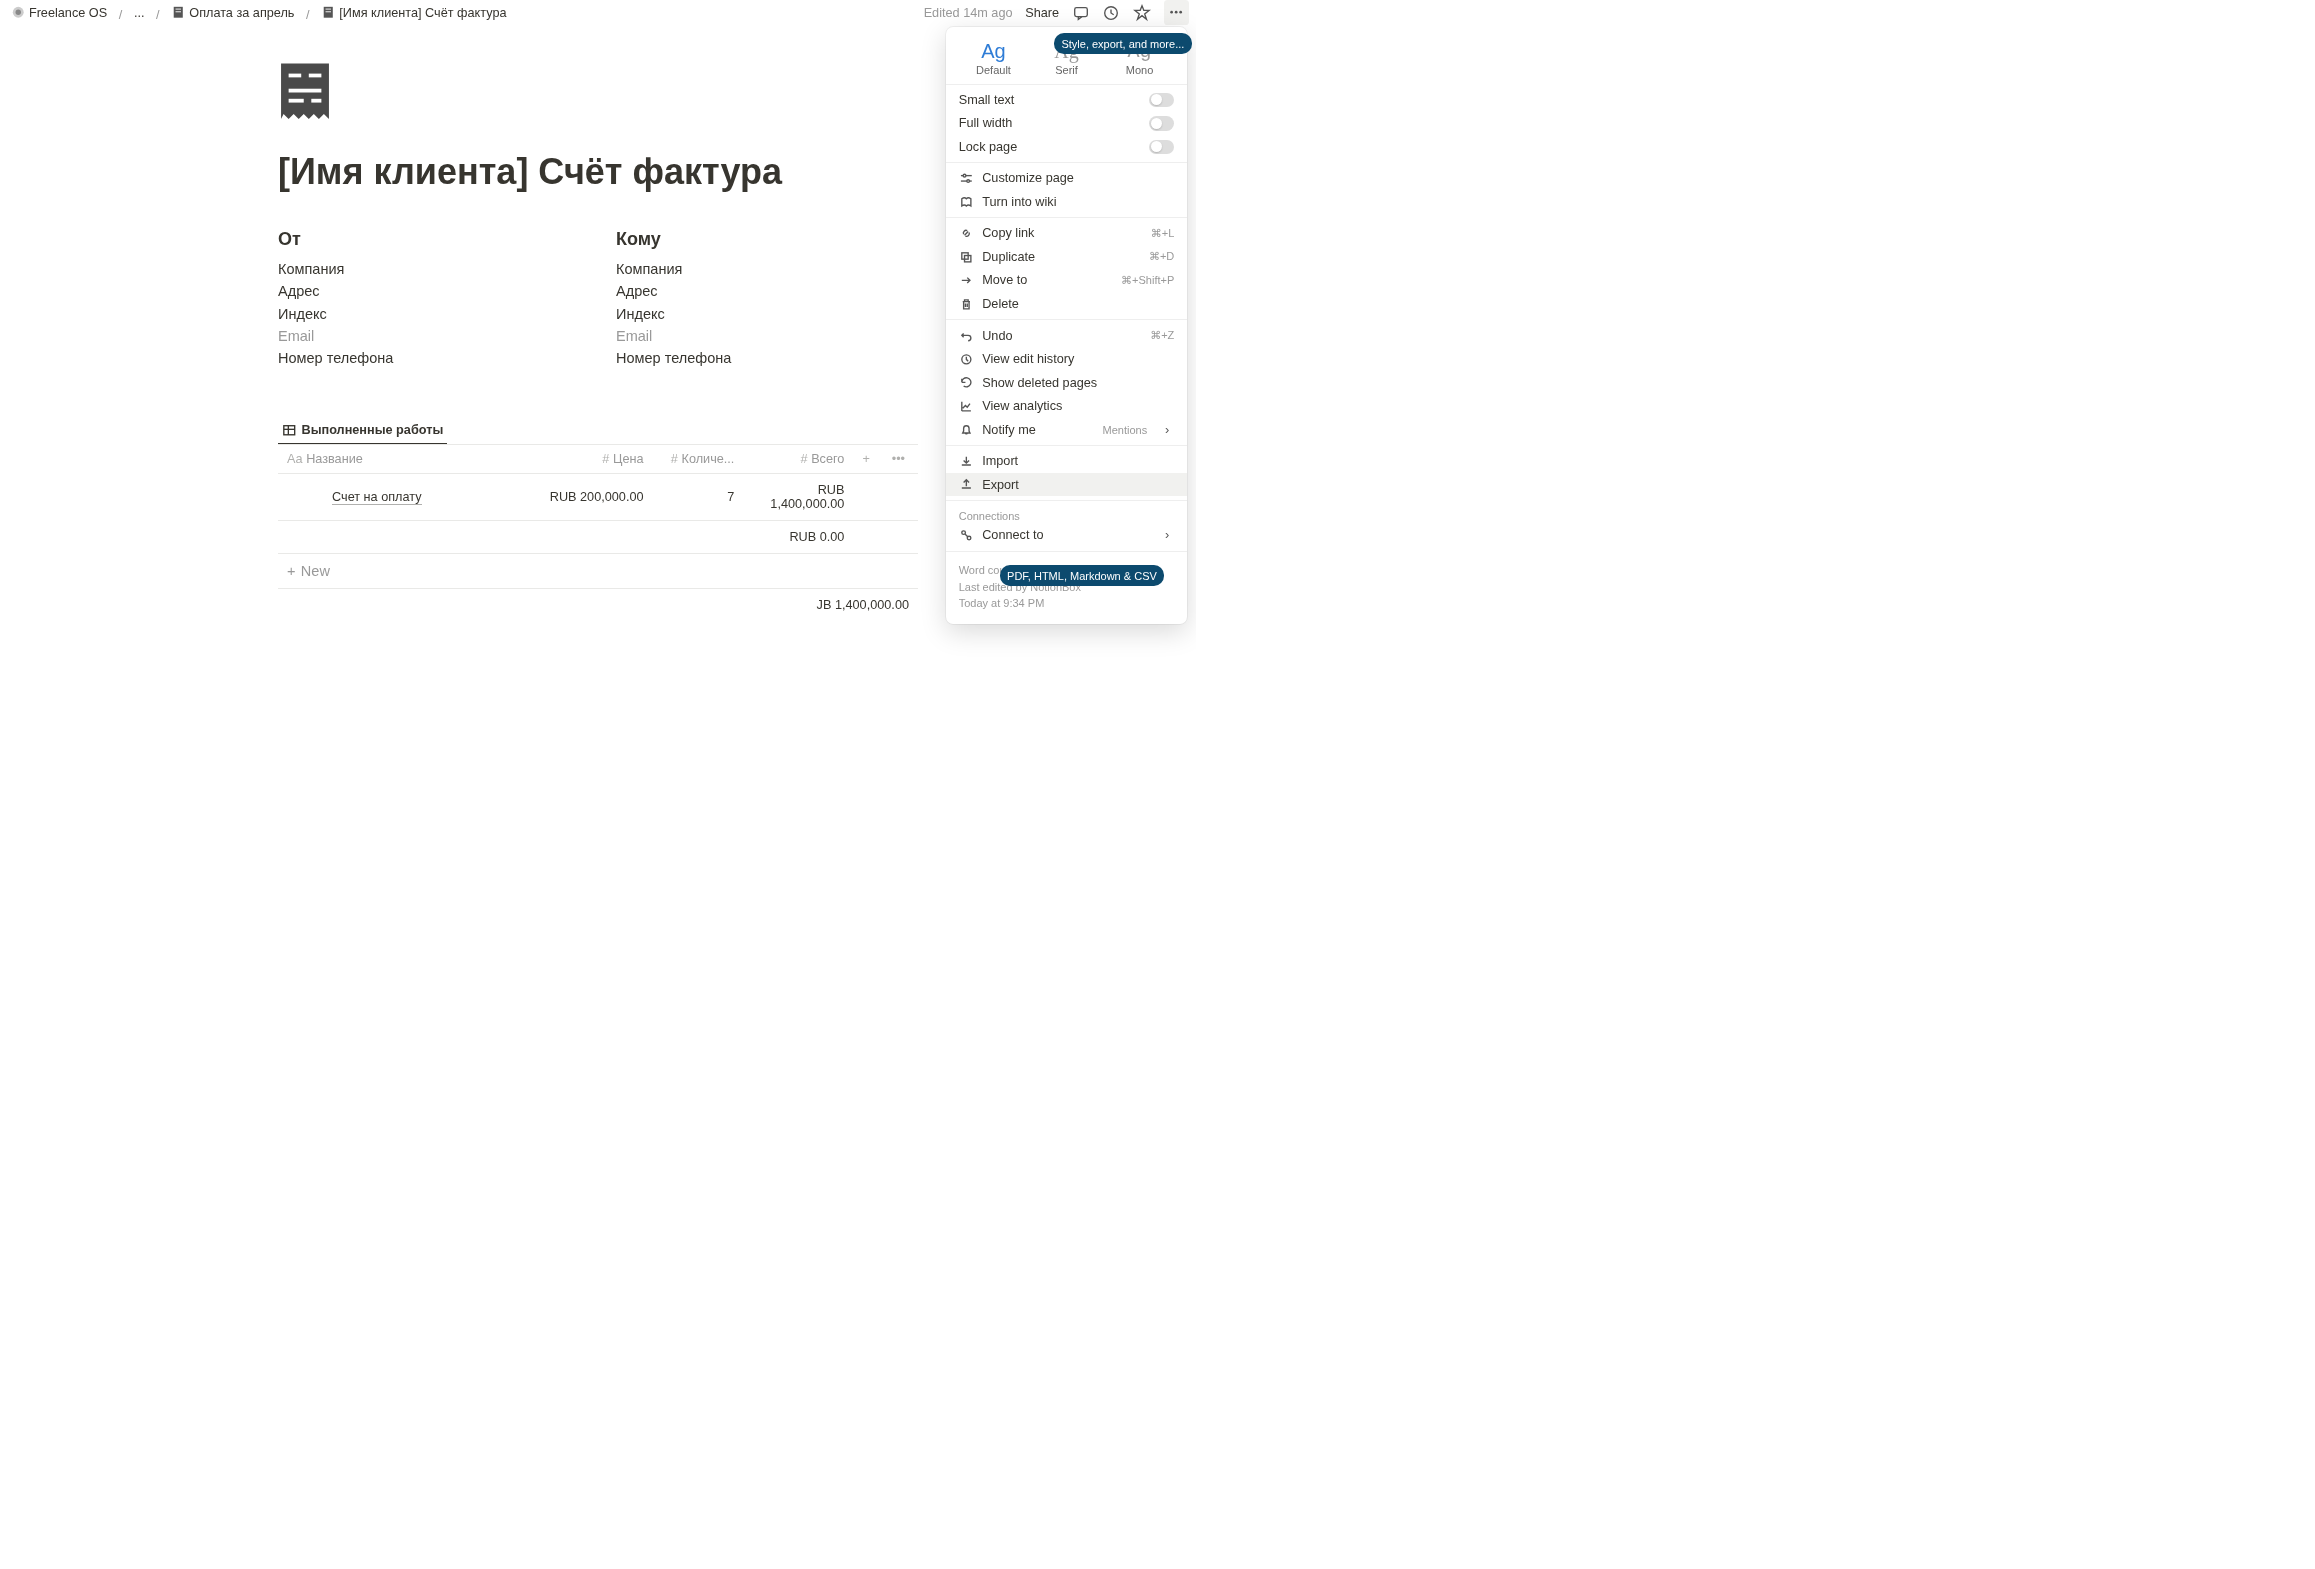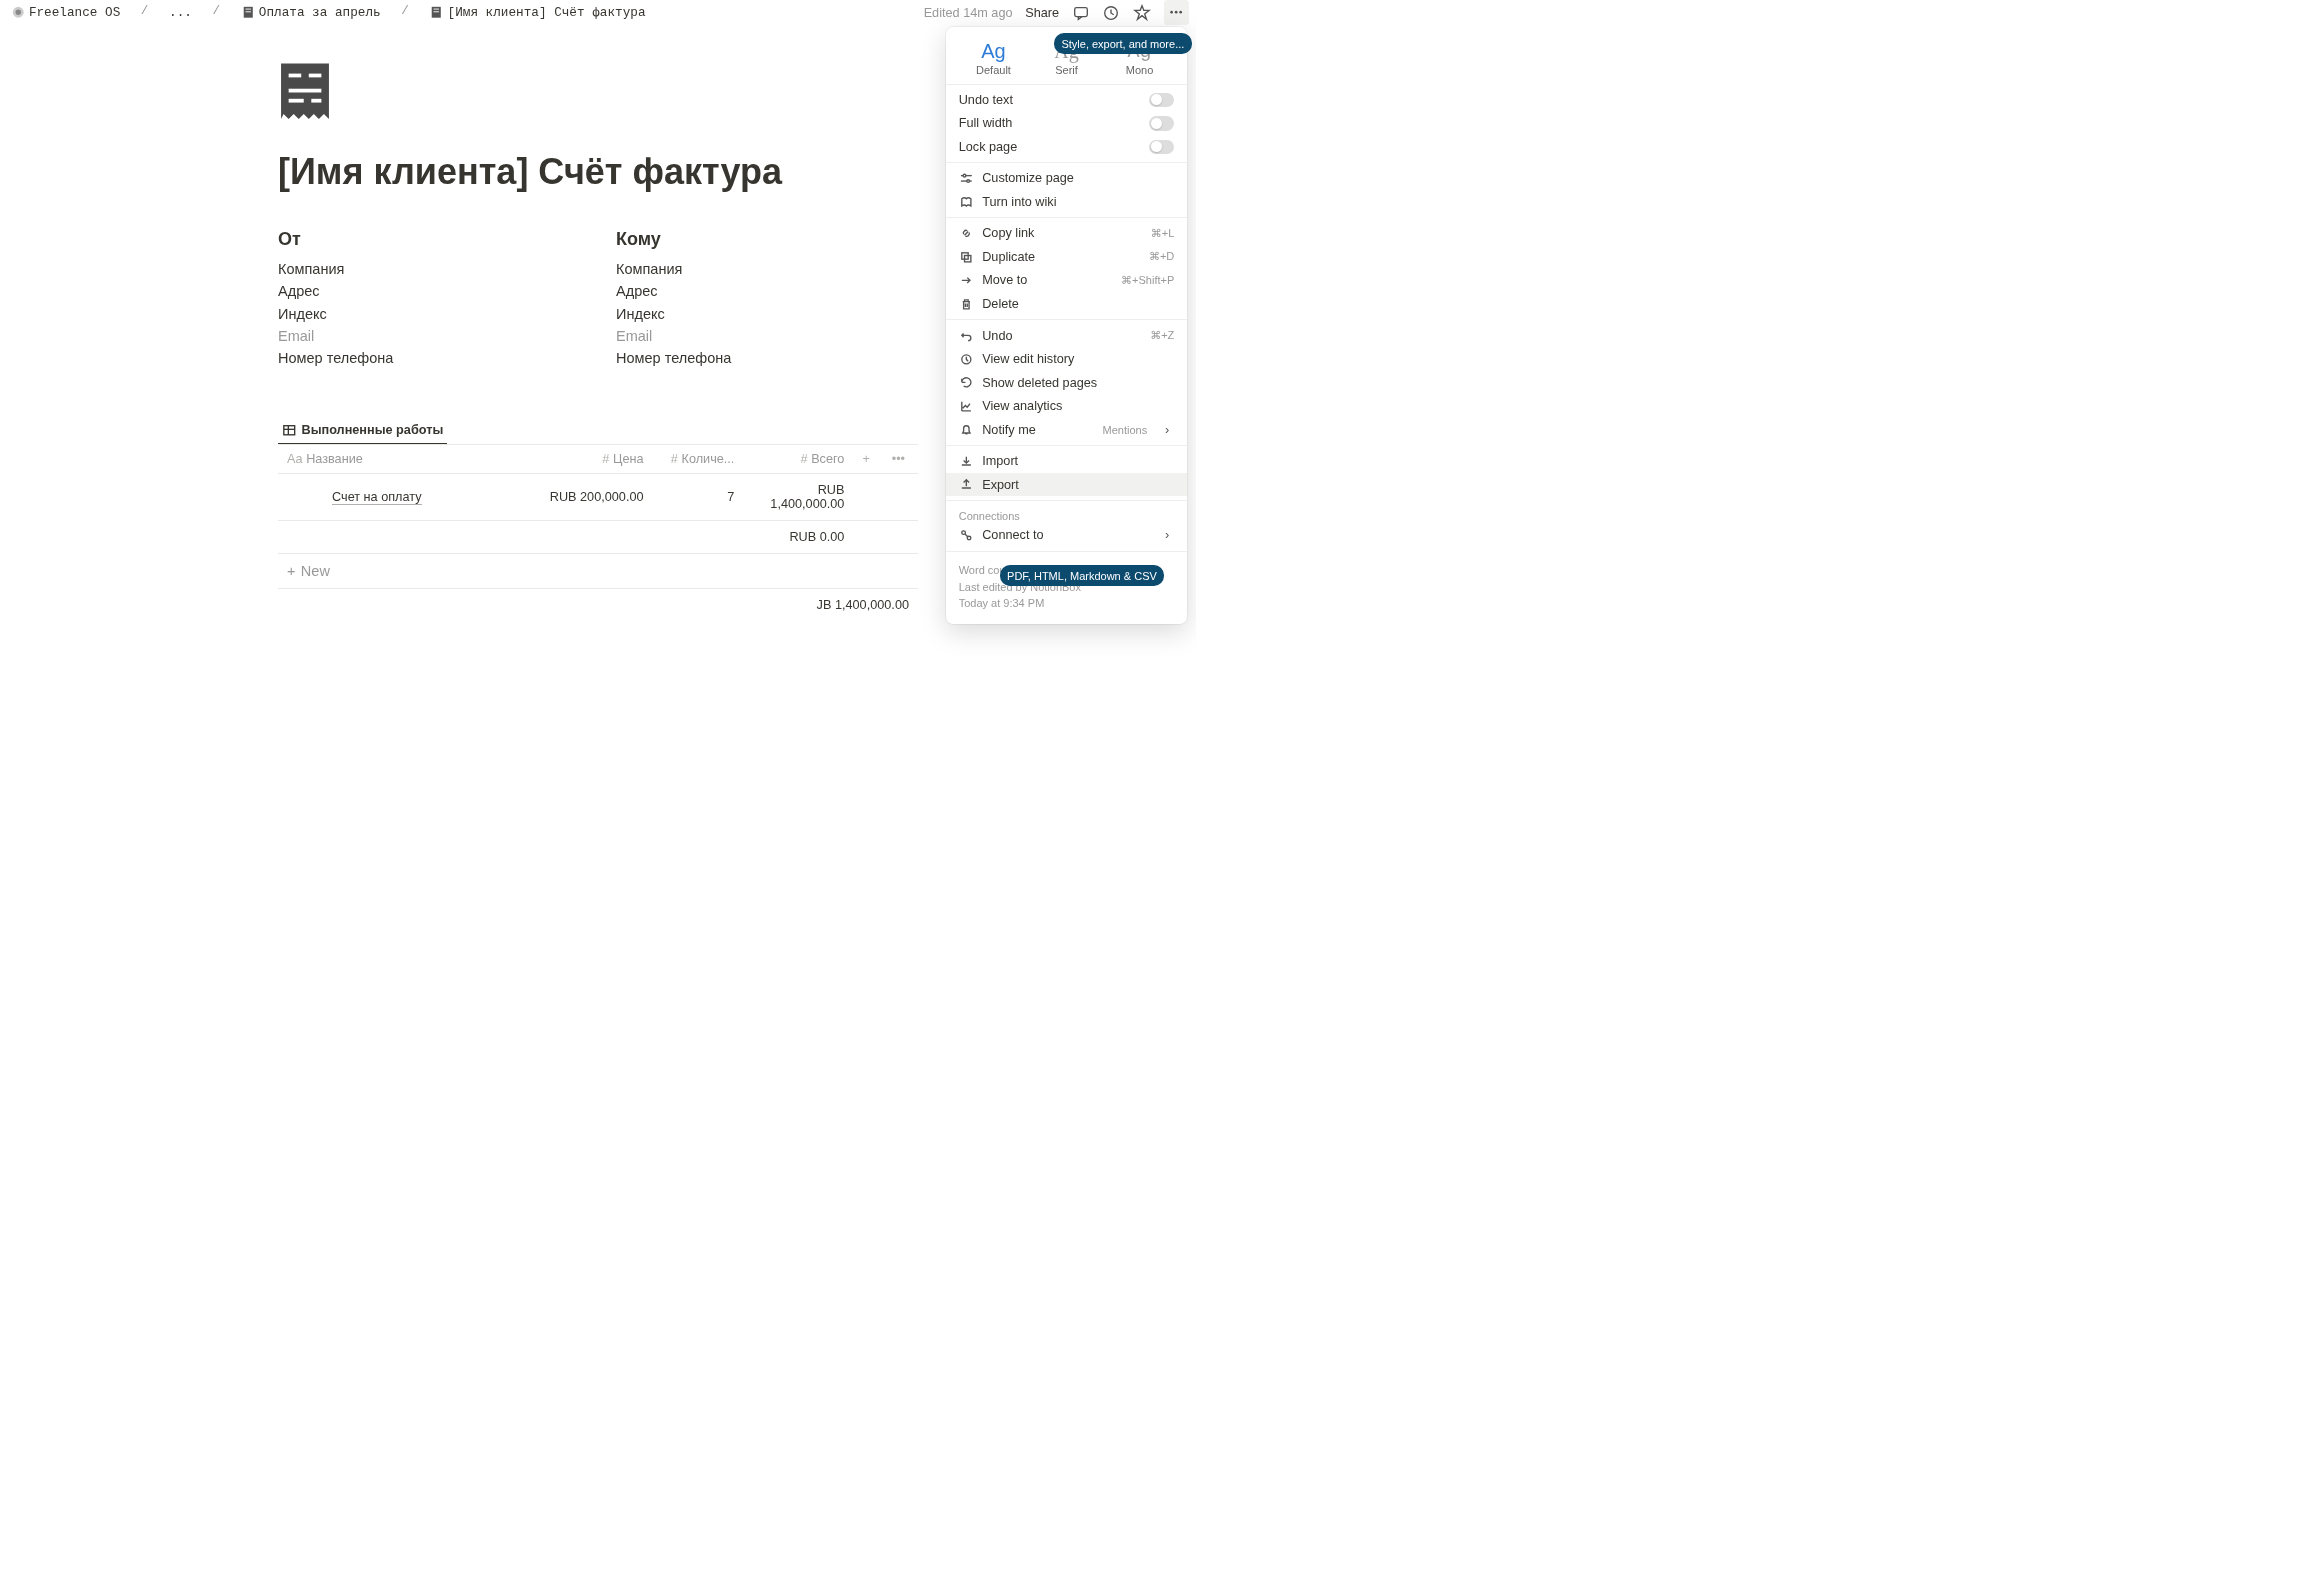--- a/index.html
+++ b/index.html
@@ -14,21 +14,21 @@
   }
   
   .topbar {
     display: flex;
     align-items: center;
     height: 25px;
     padding: 0 7.2px;
     font-size: 12.7px;
     color: #37352f;
   }
-  .breadcrumbs { display: flex; align-items: flex-start; gap: 17px; flex: 1; font-family: Liberation Mono, monospace; }
+  .breadcrumbs { display: flex; align-items: flex-end; gap: 8px; flex: 1; }
   .bc-item { display: flex; align-items: center; gap: 3.6px; padding: 1.8px 3.6px; border-radius: 3.6px; cursor: pointer; }
   .bc-sep { color: #999; }
   .top-right { display: flex; align-items: center; gap: 12.7px; }
   .edited { color: #999; font-size: 12.7px; }
   .top-icon { width: 18px; height: 18px; display:flex; align-items:center; justify-content:center; color:#555; cursor:pointer; }
   .more-btn { width:25px; height:25px; border-radius:3.6px; background:#f1f1ef; display:flex; align-items:center; justify-content:center; }
   
   .page {
     width: 640px;
     margin: 36px auto 0;
@@ -263,21 +263,21 @@
       <div class="font-ag serif">Ag</div>
       <div class="font-label">Serif</div>
     </div>
     <div class="font-opt">
       <div class="font-ag mono">Ag</div>
       <div class="font-label">Mono</div>
     </div>
   </div>
   <div class="menu-sep"></div>
   <div class="menu-item">
-    <span class="menu-text">Undo text</span>
+    <span class="menu-text">Small text</span>
     <span class="toggle"></span>
   </div>
   <div class="menu-item">
     <span class="menu-text">Full width</span>
     <span class="toggle"></span>
   </div>
   <div class="menu-item">
     <span class="menu-text">Lock page</span>
     <span class="toggle"></span>
   </div>

